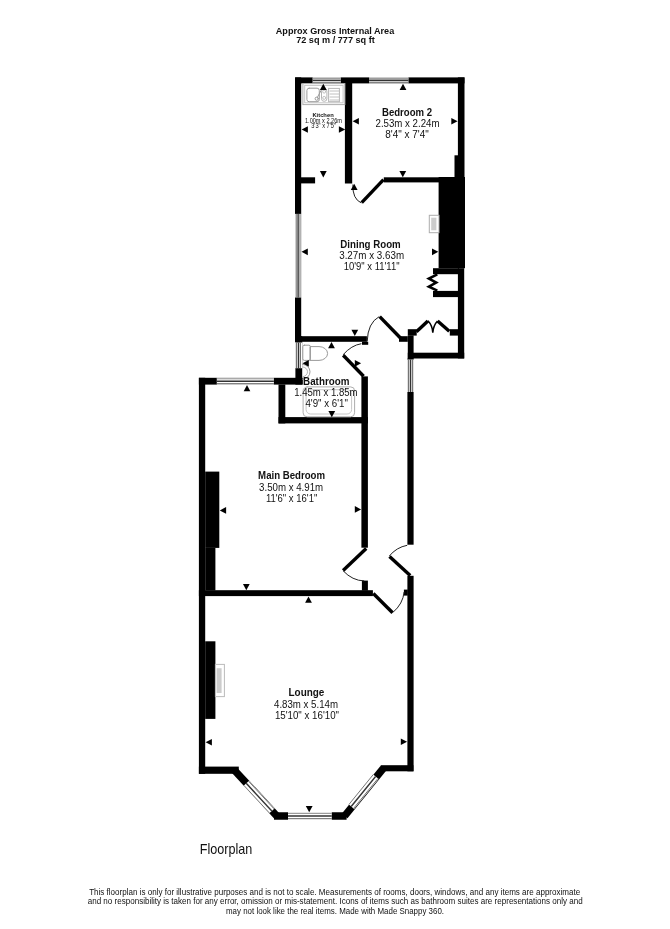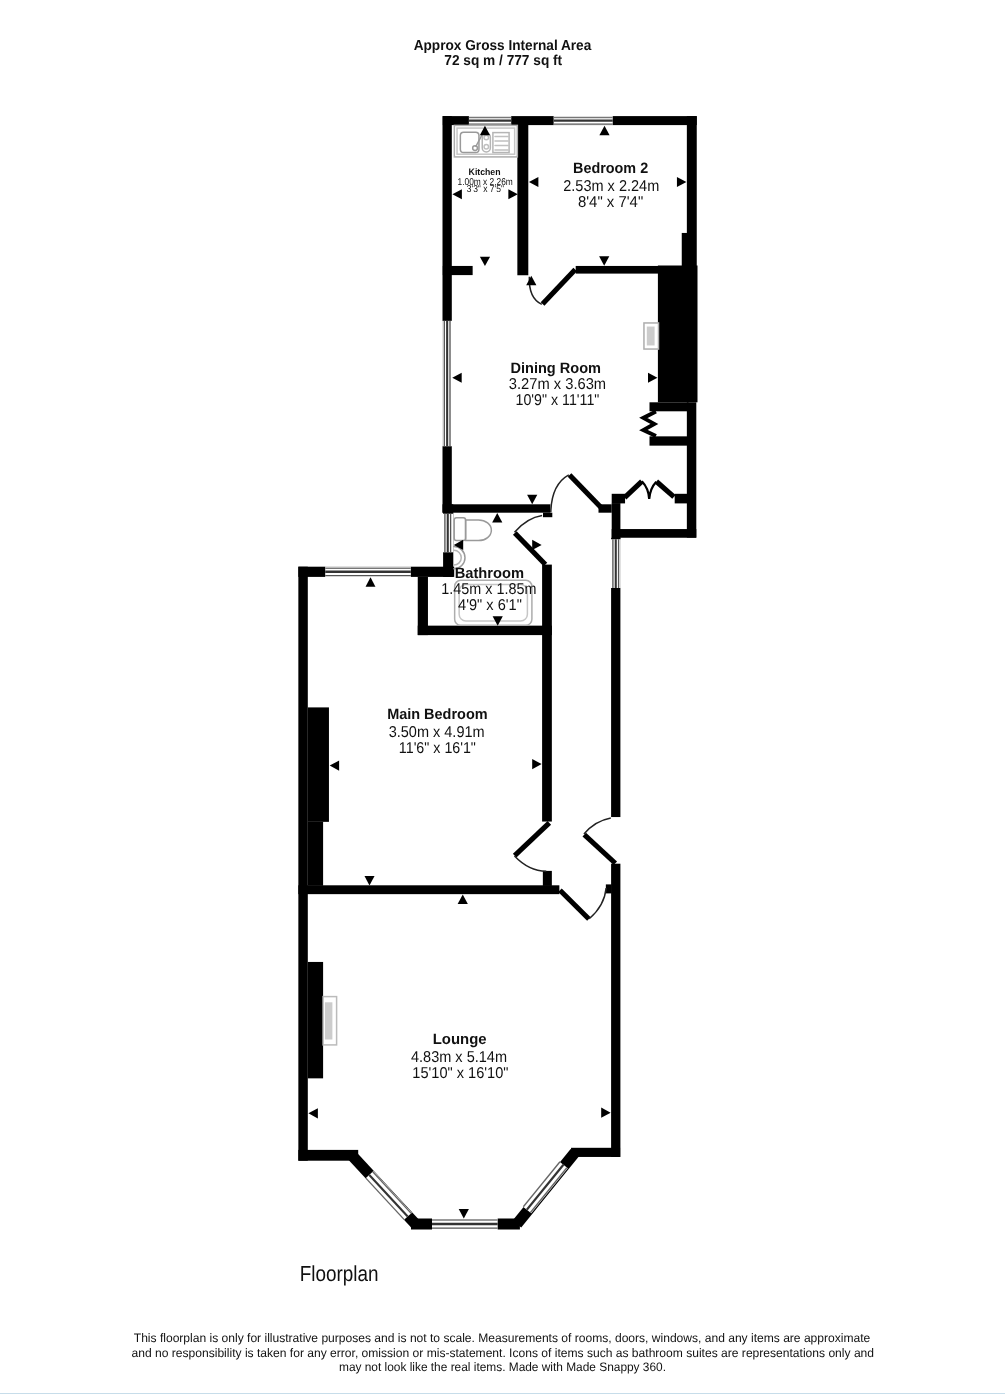--- a/index.html
+++ b/index.html
@@ -1,16 +1,16 @@
 <!DOCTYPE html>
 <html><head>
 <meta charset="utf-8">
 <style>
   html,body{margin:0;padding:0;background:#ffffff;}
-  .page{position:relative;width:670px;height:929px;background:#0369a1;overflow:hidden;}
+  .page{position:relative;width:670px;height:929px;background:#bef264;overflow:hidden;}
   svg{position:absolute;left:0;top:0;}
   text{font-family:"Liberation Sans", sans-serif;fill:#111;}
   .rn{font-weight:bold;}
 </style>
 </head>
 <body>
 <div class="page">
 <svg width="670" height="929" viewBox="0 0 670 929">
 
 <rect x="0" y="0" width="670" height="929" fill="#ffffff"></rect>

